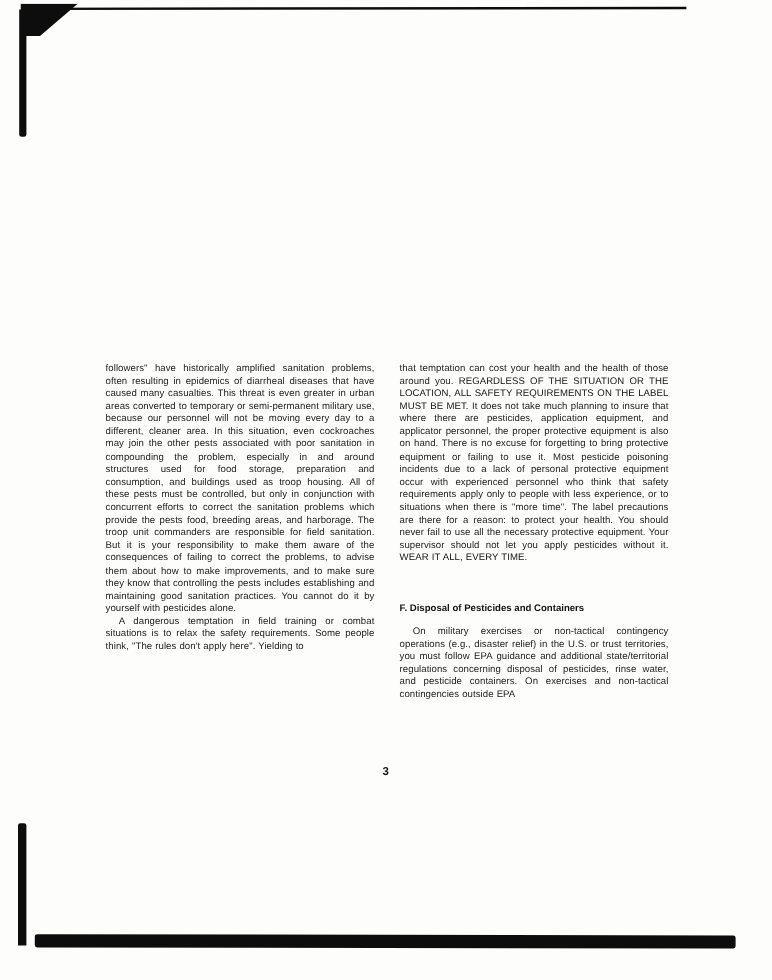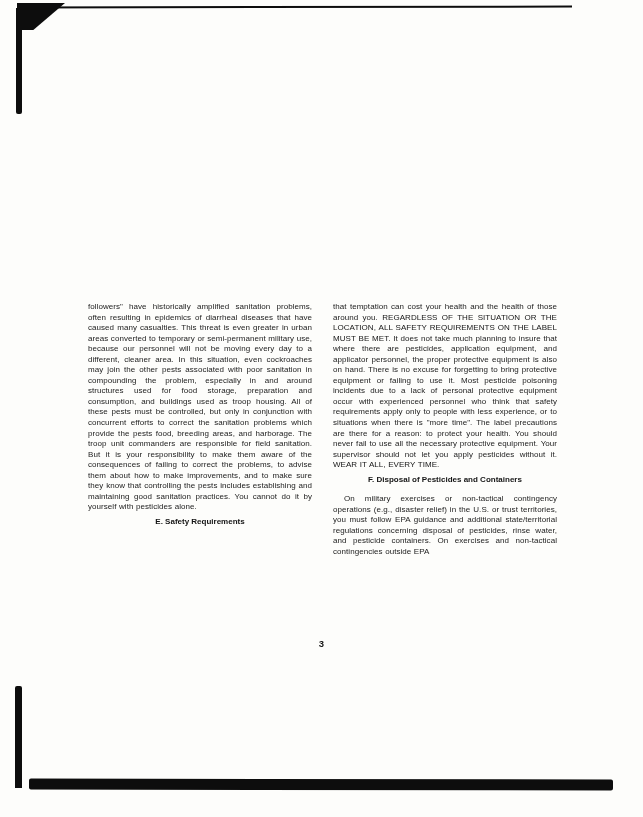--- a/index.html
+++ b/index.html
@@ -54,23 +54,22 @@
     word-spacing:0.3px;
     color:#222;
   }
   .para b { font-weight:normal; color:#141414; }
   .para.indent { text-indent:11px; }
   .heading {
     font-size:8px;
     line-height:10.5px;
     font-weight:bold;
     color:#141414;
-    margin-top:4px;
+    margin-top:31px;
     margin-bottom:9px;
-    text-align:center;
   }
   .page-number {
     position:absolute;
     top:638px; left:0; right:0;
     text-align:center;
     font-size:9.5px;
     font-weight:bold;
     color:#141414;
   }
 </style>
@@ -82,21 +81,21 @@
   <div class="artifact top-line"></div>
   <div class="artifact corner-blob"></div>
   <div class="artifact left-bar-top"></div>
   <div class="artifact left-bar-bottom"></div>
   <div class="artifact bottom-bar"></div>
 
   <div class="content">
 
     <div class="column">
       <p class="para"><span>followers" have historically amplified sanitation problems, often resulting in epidemics of diarrheal diseases that have caused many casualties. This threat is even greater in urban areas converted to temporary or semi-permanent military use, because our personnel will not be moving every day to a different, cleaner area. In this situation, even cockroaches may join the other pests associated with poor sanitation in compounding the problem, especially in and around structures used for food storage, preparation and consumption, and buildings used as troop housing. All of these pests must be controlled, but only in conjunction with concurrent efforts to correct the sanitation problems which provide the pests food, breeding areas, and harborage. The troop unit commanders are responsible for field sanitation. But it is your responsibility to make them aware of the consequences of failing to correct the problems, to advise them about how to make improvements, and to make sure they know that controlling the pests </span><b>includes</b><span> establishing and maintaining good sanitation practices. You cannot do it by yourself with pesticides alone.</span></p>
-      <h3 class="heading">E. Safety Requirements</h3>
+      <p class="para indent">A dangerous temptation in field training or combat situations is to relax the safety requirements. Some people think, "The rules don't apply here". Yielding to</p>
     </div>
 
     <div class="column">
       <p class="para"><span>that temptation can cost your health and the health of those around you. </span><b>REGARDLESS OF THE SITUATION OR THE LOCATION, ALL SAFETY REQUIREMENTS ON THE LABEL MUST BE MET.</b><span> It does not take much planning to insure that where there are pesticides, application equipment, and applicator personnel, the proper protective equipment is also on hand. There is no excuse for forgetting to bring protective equipment or failing to use it. Most pesticide poisoning incidents due to a lack of personal protective equipment occur with experienced personnel who think that safety requirements apply only to people with less experience, or to situations when there is "more time". The label precautions are there for a reason: to protect your health. You should never fail to use all the necessary protective equipment. Your supervisor should not let you apply pesticides without it. </span><b>WEAR IT ALL, EVERY TIME.</b></p>
       <h3 class="heading">F. Disposal of Pesticides and Containers</h3>
       <p class="para indent">On military exercises or non-tactical contingency operations (e.g., disaster relief) in the U.S. or trust territories, you must follow EPA guidance and additional state/territorial regulations concerning disposal of pesticides, rinse water, and pesticide containers. On exercises and non-tactical contingencies outside EPA</p>
     </div>
 
   </div>
 

